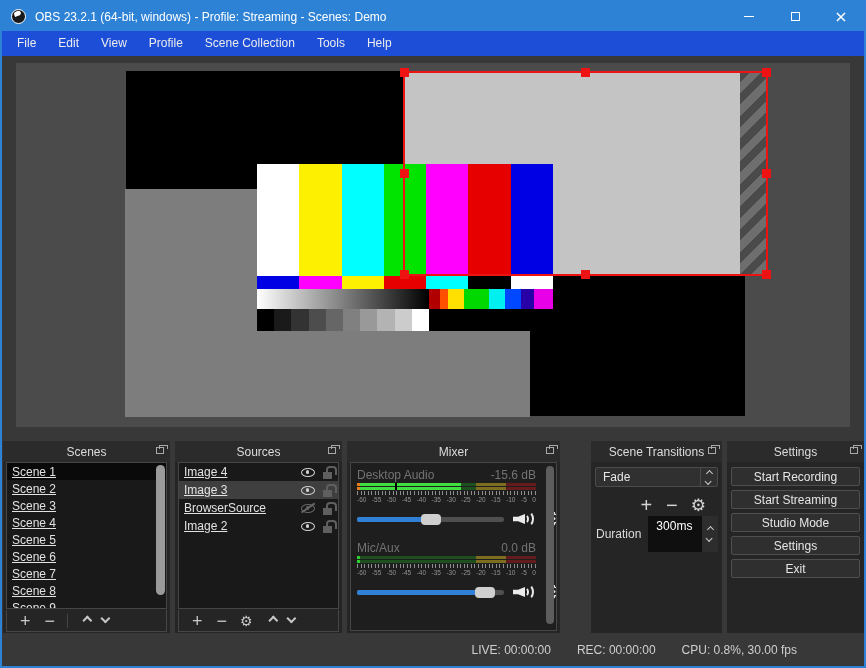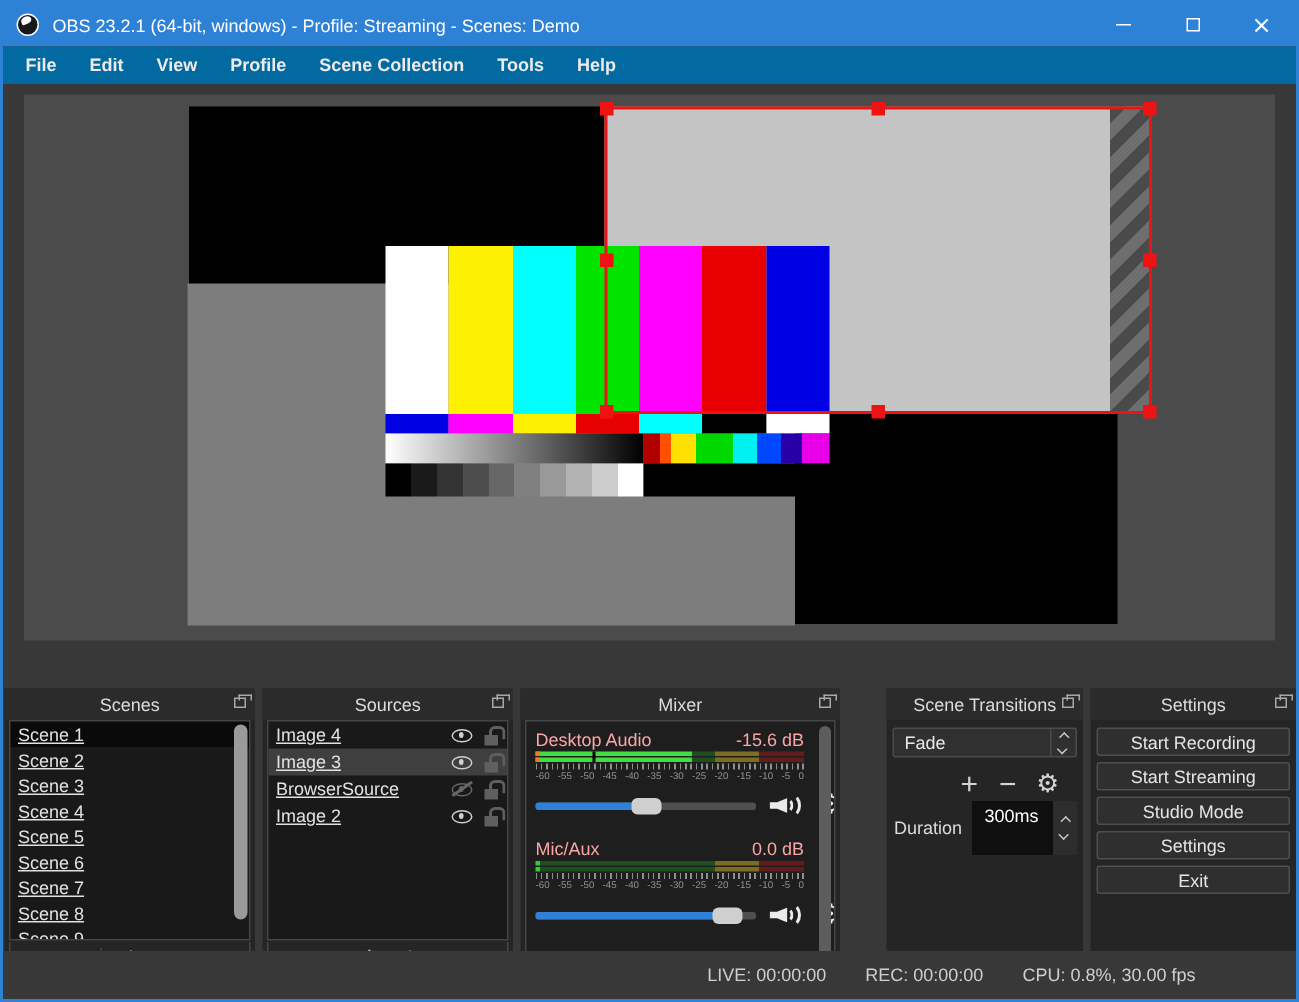--- a/index.html
+++ b/index.html
@@ -15,22 +15,22 @@
   .logo::after{ content:''; position:absolute; left:2px; top:1px; width:7px; height:5px;
                 background:#fff; border-radius:50% 50% 50% 10%; transform:rotate(-20deg); }
   .title-text{ margin-left:9px; font-size:12px; white-space:nowrap; }
   .win-btns{ position:absolute; right:0; top:0; height:29px; display:flex; }
   .win-btn{ width:46px; height:29px; display:flex; align-items:center; justify-content:center; }
   .ic-min{ width:10px; height:1px; background:#fff; }
   .ic-max{ width:9px; height:9px; border:1px solid #fff; }
   .ic-close{ font-size:16px; color:#fff; line-height:1; font-family:"DejaVu Sans",sans-serif; }
 
   
-  .menubar{ position:absolute; left:0; top:29px; right:0; height:25px; background:#0369a1;
-            display:flex; align-items:center; padding-left:4px;font-weight:bold; }
+  .menubar{ position:absolute; left:0; top:29px; right:0; height:25px; background:#1d4ed8;
+            display:flex; align-items:center; padding-left:4px; }
   .menu-item{ padding:0 11px; font-size:12px; color:#ececec; line-height:25px; }
 
   
   .preview{ position:absolute; left:0; top:54px; right:0; height:385px; background:#383838; }
   .canvas{ position:absolute; left:14px; top:7px; width:834px; height:364px; background:#4b4b4b; }
   .sc-item{ position:absolute; }
   .rect-black{ left:110px; top:8px; width:619px; height:345px; background:#000; }
   .rect-gray{ left:109px; top:126px; width:405px; height:228px; background:#7d7d7d; }
   .rect-light{ left:387px; top:8px; width:365px; height:205px; background:#c4c4c4; }
   .stripes{ position:absolute; right:0; top:0; bottom:0; width:28px;
@@ -59,21 +59,21 @@
   .tp-blk{ width:42%; background:#000; }
   
   .selection{ position:absolute; left:387px; top:8px; width:365px; height:205px;
               border:2px solid #ee1212; }
   .handle{ position:absolute; width:9px; height:9px; background:#ee1212; }
   .h-tl{left:-5px;top:-5px}.h-tm{left:calc(50% - 5px);top:-5px}.h-tr{right:-5px;top:-5px}
   .h-ml{left:-5px;top:calc(50% - 5px)}.h-mr{right:-5px;top:calc(50% - 5px)}
   .h-bl{left:-5px;bottom:-5px}.h-bm{left:calc(50% - 5px);bottom:-5px}.h-br{right:-5px;bottom:-5px}
 
   
-  .panel{ position:absolute; top:457px; height:192px; background:#252525; }
+  .panel{ position:absolute; top:439px; height:192px; background:#252525; }
   .p-scenes{ left:1px; width:167px; } .p-sources{ left:173px; width:167px; }
   .p-mixer{ left:345px; width:213px; } .p-trans{ left:589px; width:131px; }
   .p-controls{ left:725px; width:137px; }
   .panel-header{ position:relative; height:21px; background:#2b2b2b; display:flex;
                  align-items:center; justify-content:center; }
   .panel-title{ font-size:12px; color:#dcdcdc; }
   .float-ic{ position:absolute; right:6px; top:6px; width:8px; height:7px;
              border:1px solid #a8a8a8; background:#2b2b2b; }
   .float-ic::before{ content:''; position:absolute; left:2px; top:-3px; width:7px; height:3px;
                      border:1px solid #a8a8a8; border-bottom:none; }
@@ -107,21 +107,21 @@
   .lock{ position:relative; width:9px; height:7px; background:#5f5f5f; margin:6px 6px 0 2px; flex:none; }
   .lock::before{ content:''; position:absolute; left:3px; top:-6px; width:7px; height:7px;
                  border:2px solid #5f5f5f; border-bottom:none; border-radius:4px 4px 0 0; }
 
   
   .mixer-body{ position:absolute; left:3px; right:3px; top:21px; bottom:2px; border:1px solid #464646;
                background:#1e1e1e; overflow:hidden; }
   .mx-scroll{ position:absolute; right:2px; top:3px; bottom:6px; width:8px; border-radius:4px;
               background:#5d5d5d; }
   .channel{ margin:5px 20px 0 6px; }
-  .ch-head{ display:flex; font-size:12px; color:#fca5a5; height:14px;gap:32px; }
+  .ch-head{ display:flex; font-size:12px; color:#737373; height:14px;gap:32px; }
   .ch-name{ flex:1; } .ch-db{ text-align:right; }
   .meter{ position:relative; height:7px; margin-top:1px; }
   .mbar{ position:absolute; left:0; right:0; height:3px; }
   .mbar.b2{ top:4px; }
   .m-desktop .mbar{ background:linear-gradient(90deg,#3fdf3f 0 58.3%,#1e4f1e 58.3% 66.7%,
                     #7d6d1e 66.7% 83.3%,#641b1b 83.3% 100%); }
   .m-mic .mbar{ background:linear-gradient(90deg,#2fcf2f 0 1.5%,#1e4f1e 1.5% 66.7%,
                 #7d6d1e 66.7% 83.3%,#641b1b 83.3% 100%); }
   .notch{ position:absolute; left:21%; top:0; bottom:0; width:2px; background:#000; }
   .peak{ position:absolute; left:0; width:3px; height:3px; background:#e87d1a; }

